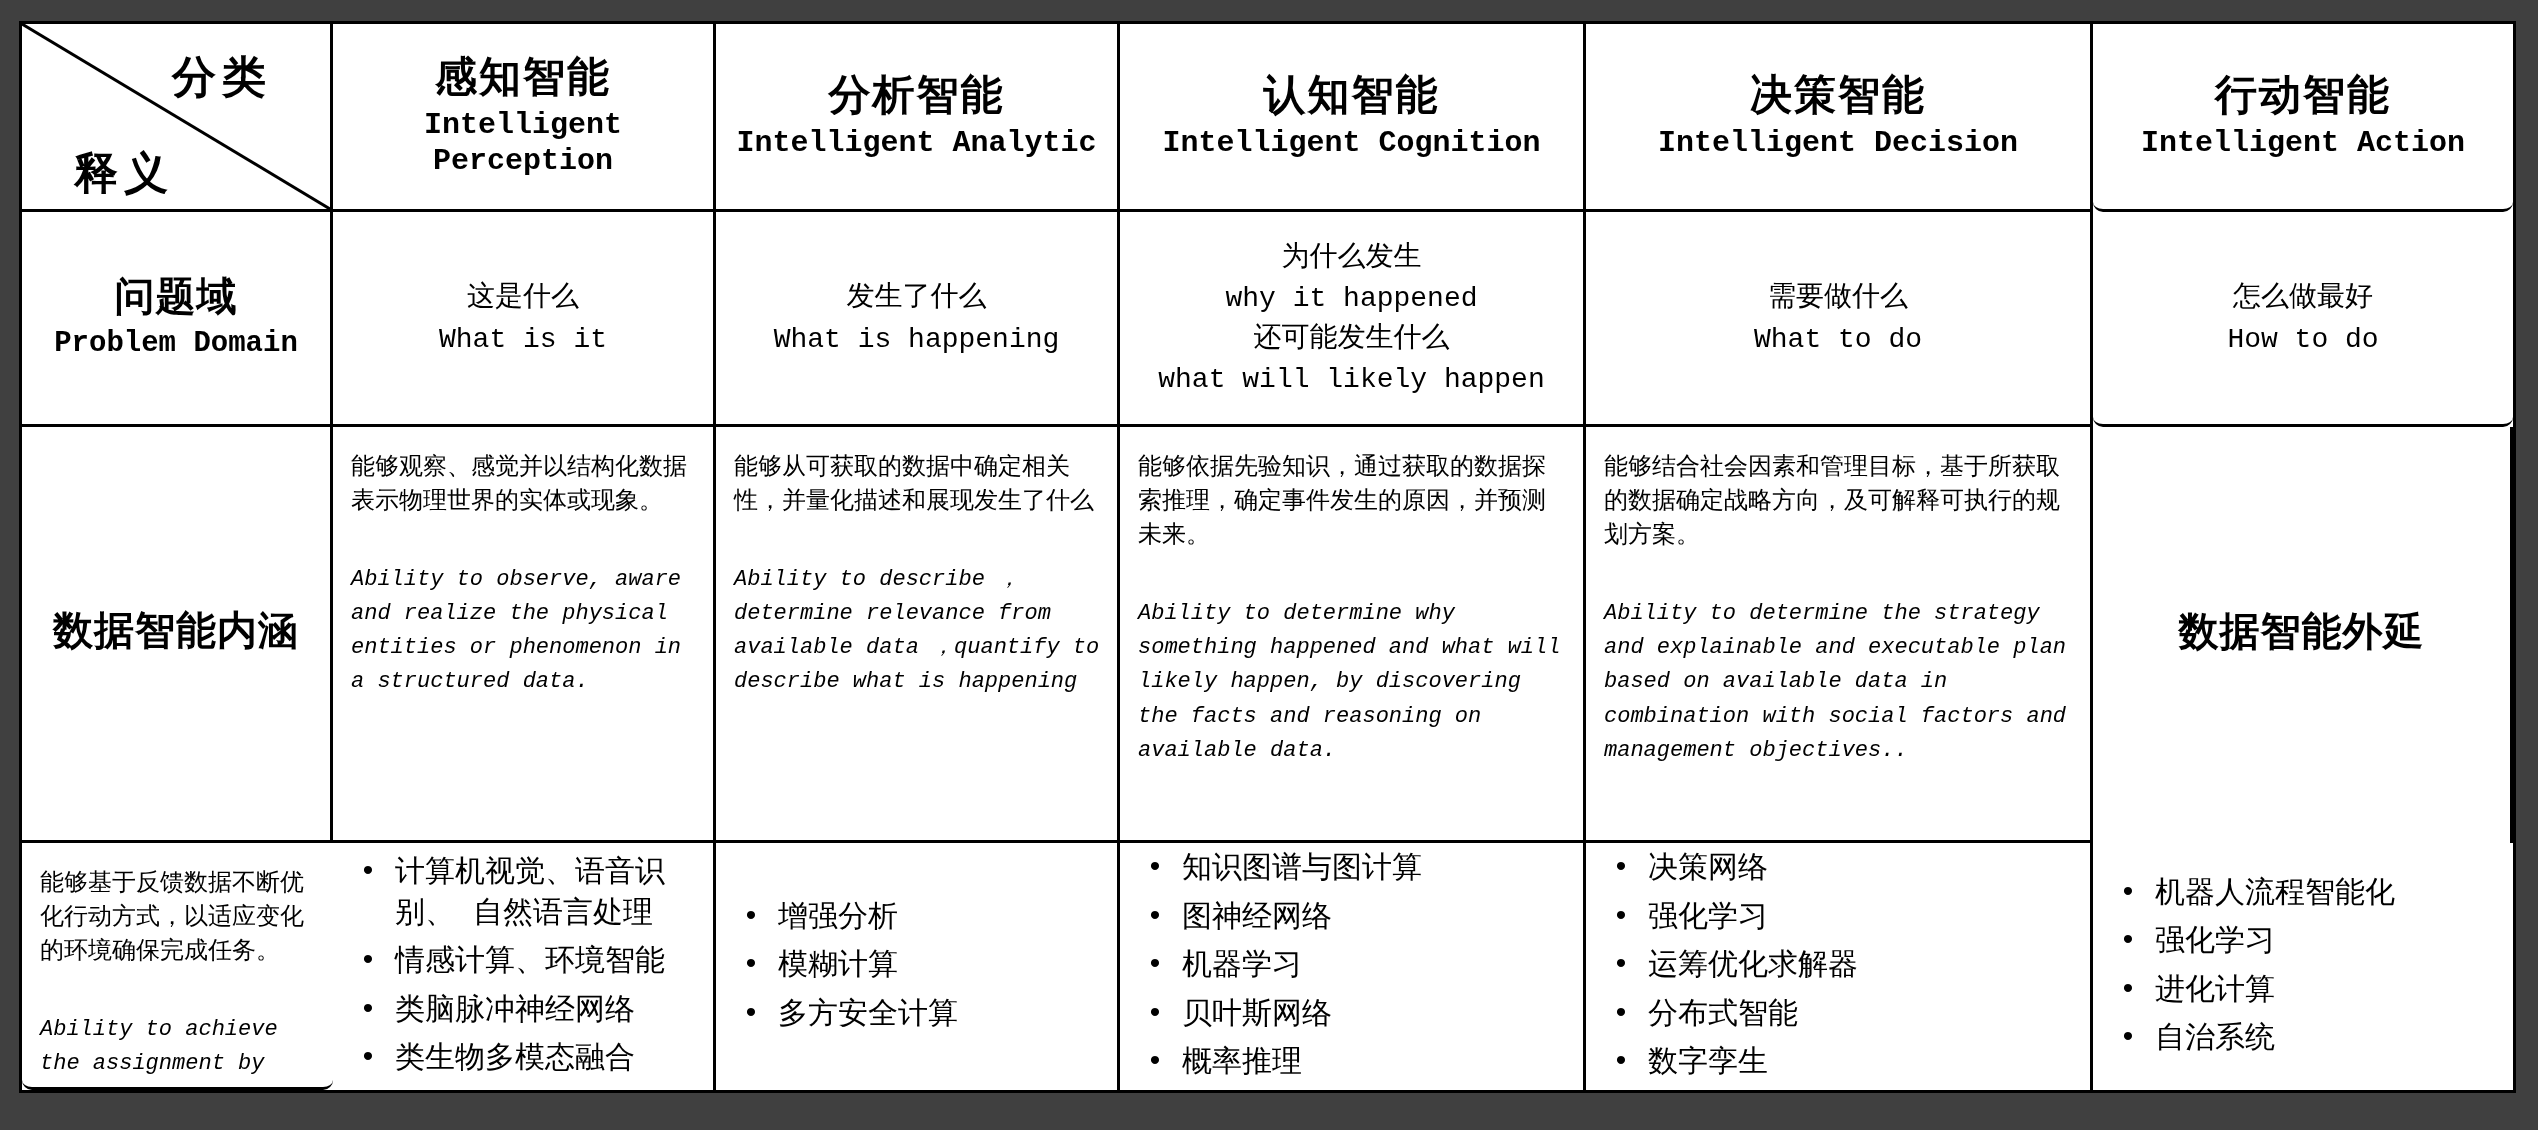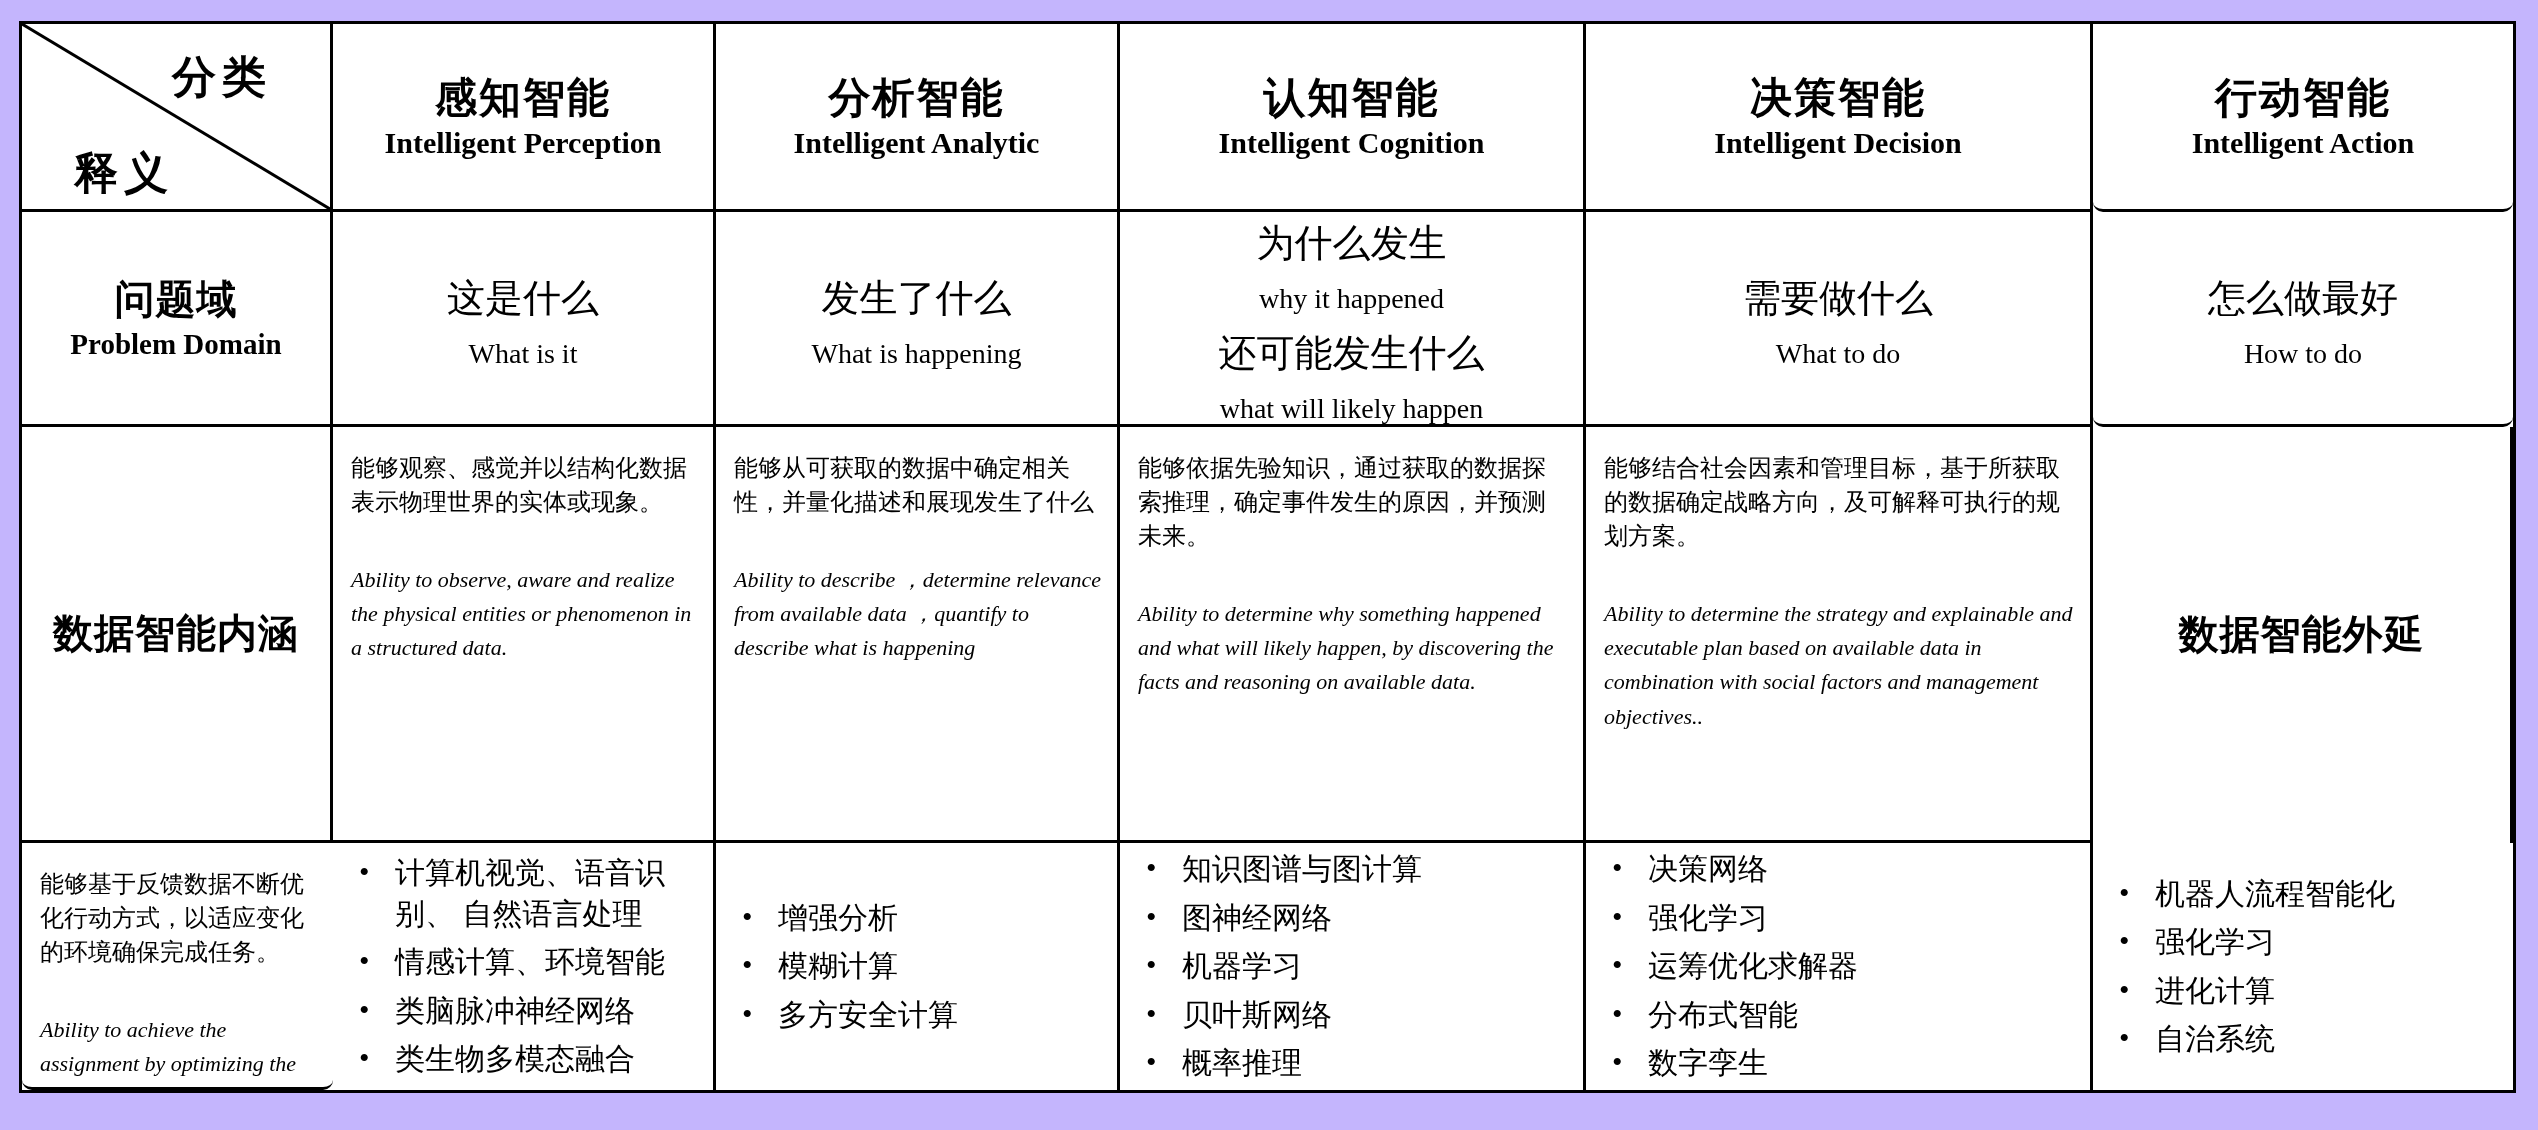--- a/index.html
+++ b/index.html
@@ -1,18 +1,18 @@
 <!DOCTYPE html>
 <html><head>
 <meta charset="utf-8">
 <style>
   html,body { margin:0; padding:0; background:#ffffff; }
   .canvas {
-    position:relative; width:2538px; height:1130px; background:#c4b5fd;
-    font-family:Liberation Serif, serif; color:#000;
+    position:relative; width:2538px; height:1130px; background:#404040;
+    font-family:Liberation Mono, monospace; color:#000;
   }
   .tbl {
     position:absolute; left:19px; top:21px;
     border:3px solid #000; background:#fff;
     display:grid;
     grid-template-columns:311px 383px 404px 466px 507px 420px;
     grid-template-rows:188px 215px 416px 247px;
   }
   .c { border-right:3px solid #000; border-bottom:3px solid #000; box-sizing:border-box; position:relative; overflow:hidden; }
   .c.cl { border-right:none;border-radius:10px; }
@@ -26,21 +26,21 @@
 
   
   .hd-zh { font-size:42px; font-weight:bold; line-height:1.25; letter-spacing:2px; }
   .hd-en { font-size:30px; font-weight:bold; line-height:1.2; }
 
   
   .rl-zh { font-size:40px; font-weight:bold; line-height:1.3; letter-spacing:1px; }
   .rl-en { font-size:29px; font-weight:bold; line-height:1.25; }
 
   
-  .pd-zh { font-size:38px; line-height:1.3; margin:11px 0; }
+  .pd-zh { font-size:28px; line-height:1.3; margin:3px 0; }
   .pd-en { font-size:28px; line-height:1.25; margin:2px 0; }
 
   
   .body-cell { padding:24px 16px 0 18px; text-align:left; }
   .body-zh { font-size:24px; line-height:1.42; }
   .body-en { font-size:22px; font-style:italic; line-height:1.55; margin-top:44px; }
 
   
   .ext-cell { display:flex; flex-direction:column; justify-content:center; padding:8px 14px; box-sizing:border-box; text-align:left; }
   .bullet { position:relative; padding-left:48px; font-size:30px; line-height:1.35; margin:4px 0; }

